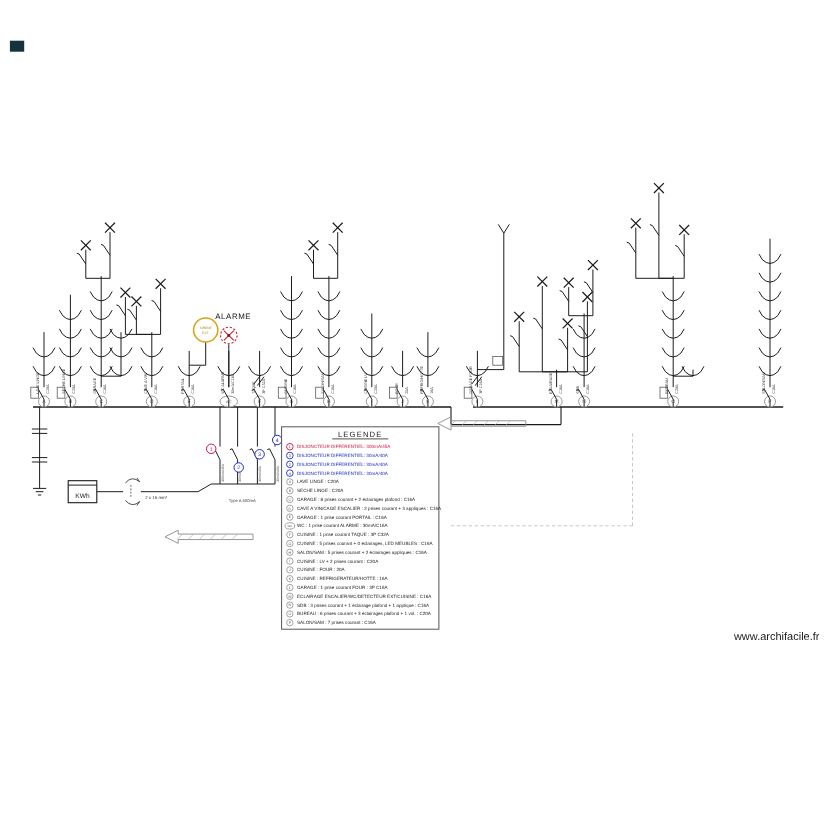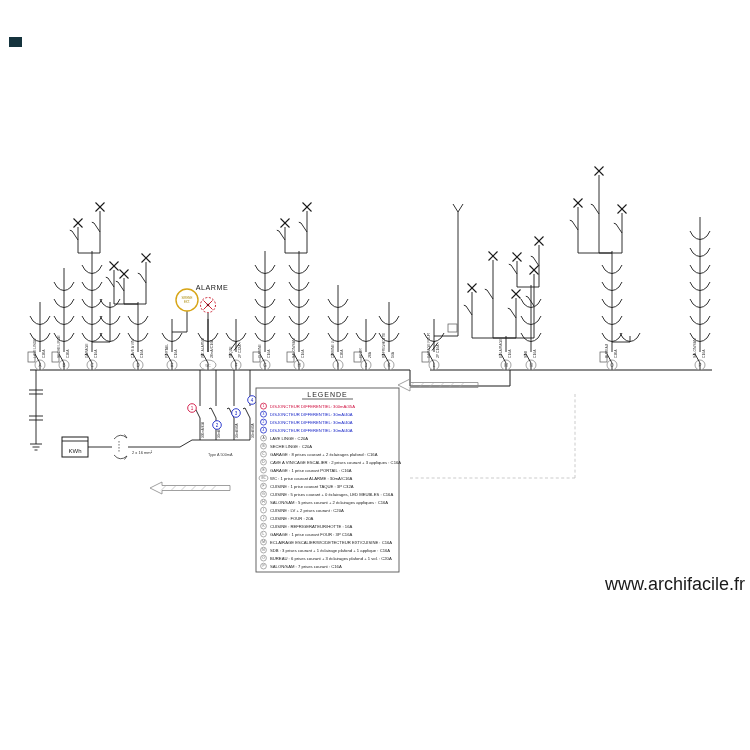--- a/index.html
+++ b/index.html
@@ -1,19 +1,19 @@
 <!DOCTYPE html>
 <html><head>
 <meta charset="utf-8">
 <style>
   html,body{margin:0;padding:0;background:#fff;}
   .page{position:relative;width:750px;height:750px;background:#ffffff;overflow:hidden;
         font-family:"Liberation Sans",sans-serif;}
   svg{position:absolute;left:0;top:0;}
-  .watermark{position:absolute;right:5px;top:574px;font-size:18px;color:#1a1a1a;
+  .watermark{position:absolute;right:5px;top:574px;font-size:10px;color:#1a1a1a;
              font-family:"Liberation Sans",sans-serif;}
 </style>
 </head>
 <body>
 
 <div class="page">
   <svg id="canvas" width="750" height="750" viewBox="0 0 750 750">
       <rect x="9" y="37" width="13" height="10" fill="#15333d"></rect>
       <g>
         <line x1="30" y1="370" x2="410" y2="370" stroke="#1a1a1a" stroke-width="1.2" fill="none"></line>

